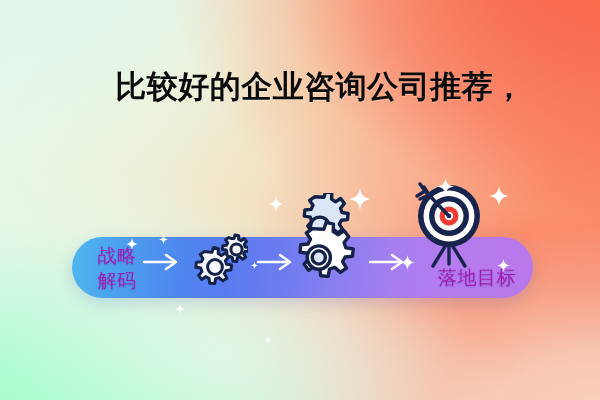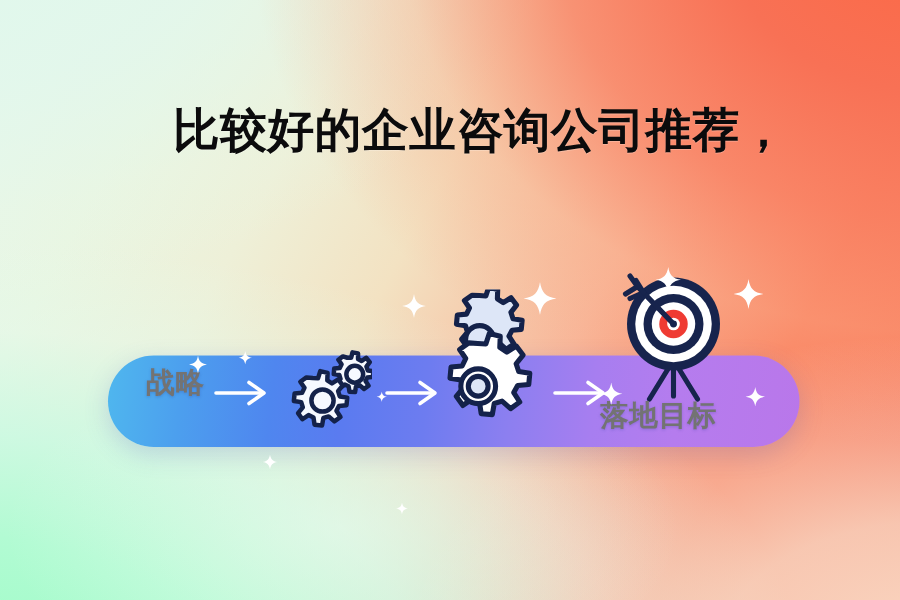--- a/index.html
+++ b/index.html
@@ -116,41 +116,41 @@
         #6d7cf0 46%,
         #8c7ff0 58%,
         #a77ef0 70%,
         #b57cee 82%,
         #b977ea 100%);
     box-shadow: 0 5px 16px rgba(80, 90, 190, 0.22);
   }
 
   .pill-label {
     position: absolute;
-    color: #737373;
-    font-weight: 700;
+    color: #a21caf;
+    font-weight: 400;
     letter-spacing: 0.5px;
     text-shadow: 0 1px 2px rgba(40, 60, 150, 0.28);
     z-index: 7;
   }
   .pill-label.left {
     left: 84px;
     top: 243px;
     width: 66px;
     font-size: 19px;
     line-height: 25px;
     text-align: center;
   }
   .pill-label.right {
     left: 400px;
     top: 265px;
     width: 116px;
     font-size: 19px;
     line-height: 25px;
-    text-align: left;
+    text-align: right;
   }
 
   
   .node { position: absolute; z-index: 6; }
 
   .arrow-1 { left: 142px; top: 252px; }
   .arrow-2 { left: 256px; top: 252px; }
   .arrow-3 { left: 368px; top: 252px; }
 
   .gears-small { left: 186px; top: 230px; }
@@ -183,20 +183,21 @@
   <div class="bg-layer bg-haze"></div>
 
   <div class="headline">
     <span class="line">比较好的企业咨询公司推荐，</span>
   </div>
 
   <div class="pill"></div>
 
   <div class="pill-label left">
     <div>战略</div>
+    <div>解码</div>
   </div>
 
   <div class="pill-label right">落地目标</div>
 
   <div class="node arrow-1">
     <svg width="40" height="20" viewBox="0 0 40 20">
       <path d="M2 10 H32" stroke="#ffffff" stroke-width="2.4" stroke-linecap="round" fill="none"></path>
       <path d="M24 3 L34 10 L24 17" stroke="#ffffff" stroke-width="2.4" stroke-linecap="round" stroke-linejoin="round" fill="none"></path>
     </svg>
   </div>

